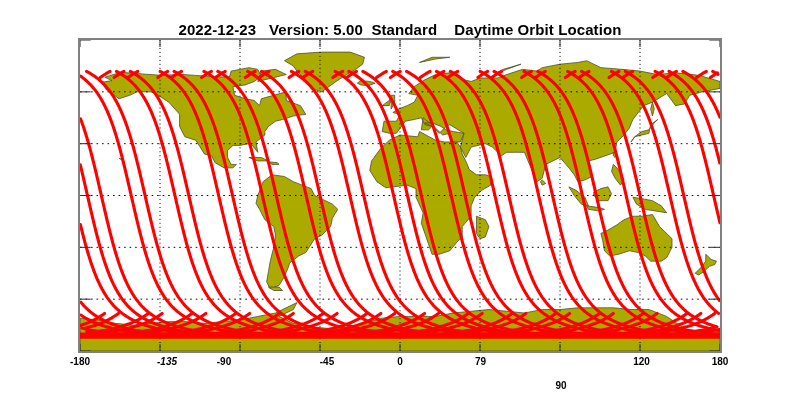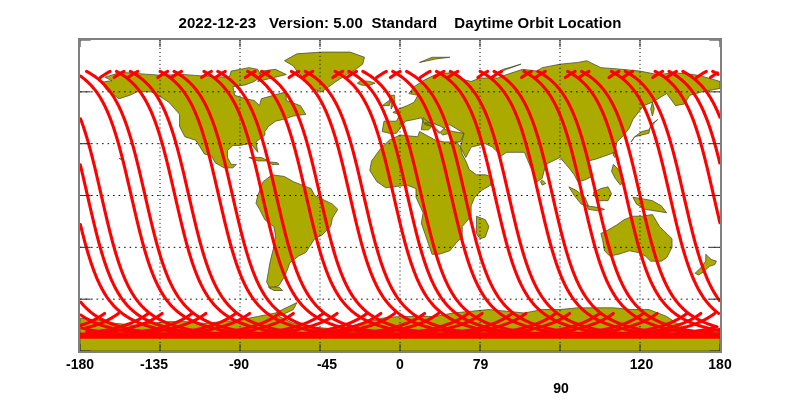--- a/index.html
+++ b/index.html
@@ -1,35 +1,35 @@
 <!DOCTYPE html>
 <html><head>
 <meta charset="utf-8">
 <style>
   html,body{margin:0;padding:0;background:#ffffff;}
   body{width:800px;height:400px;overflow:hidden;
        font-family:"Liberation Sans",sans-serif;}
   #stage{position:relative;width:800px;height:400px;background:#ffffff;}
 
   
-  #title{position:absolute;left:0;top:14px;width:800px;text-align:center;
+  #title{position:absolute;left:0;top:21px;width:800px;text-align:center;
          font-size:15px;font-weight:bold;color:#000;letter-spacing:.1px;
          white-space:pre;}
 
   
   #plot{position:absolute;left:78px;top:38px;width:644px;height:315px;
         background:#ffffff;border:2px solid #808080;box-sizing:border-box;
         overflow:hidden;}
   #plotinner{position:absolute;inset:0;overflow:hidden;}
 
   
   .ylab{position:absolute;right:742px;width:0;text-align:right;
         font-size:14px;font-weight:bold;color:#000;white-space:nowrap;}
   
-  .xlab{position:absolute;top:356px;font-size:14px;font-weight:bold;
+  .xlab{position:absolute;top:356px;font-size:10px;font-weight:bold;
         color:#000;transform:translateX(-50%);white-space:nowrap;}
 
   svg{display:block;}
 </style>
 </head>
 <body>
 
 <div id="stage">
 
   <div id="title">2022-12-23   Version: 5.00  Standard    Daytime Orbit Location</div>
@@ -41,22 +41,22 @@
       
       
       
       
       
     </div>
   </div>
 
   <div>
     <div class="xlab" style="left:80px;">-180</div>
-    <div class="xlab" style="left:154px;">-135</div>
-    <div class="xlab" style="left:239px;">-90</div>
+    <div class="xlab" style="left:167px;font-style:italic;">-135</div>
+    <div class="xlab" style="left:224px;">-90</div>
     <div class="xlab" style="left:327px;">-45</div>
     <div class="xlab" style="left:400px;">0</div>
     <div class="xlab" style="left:480.5px;">79</div>
     <div class="xlab" style="left:561px;margin-top:24px;">90</div>
     <div class="xlab" style="left:641.5px;">120</div>
     <div class="xlab" style="left:720px;">180</div>
   </div>
 
   <div id="plot">
     <div id="plotinner">

